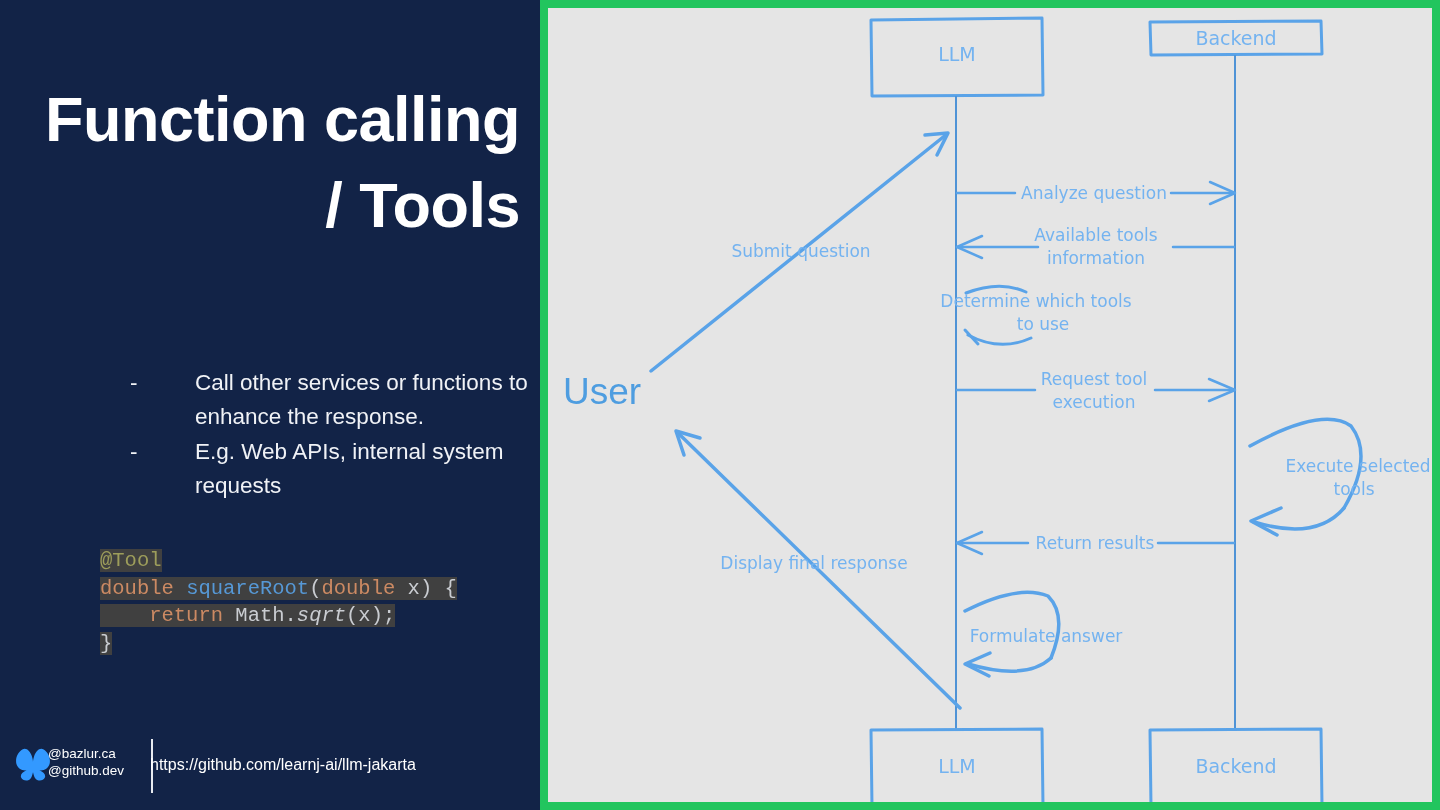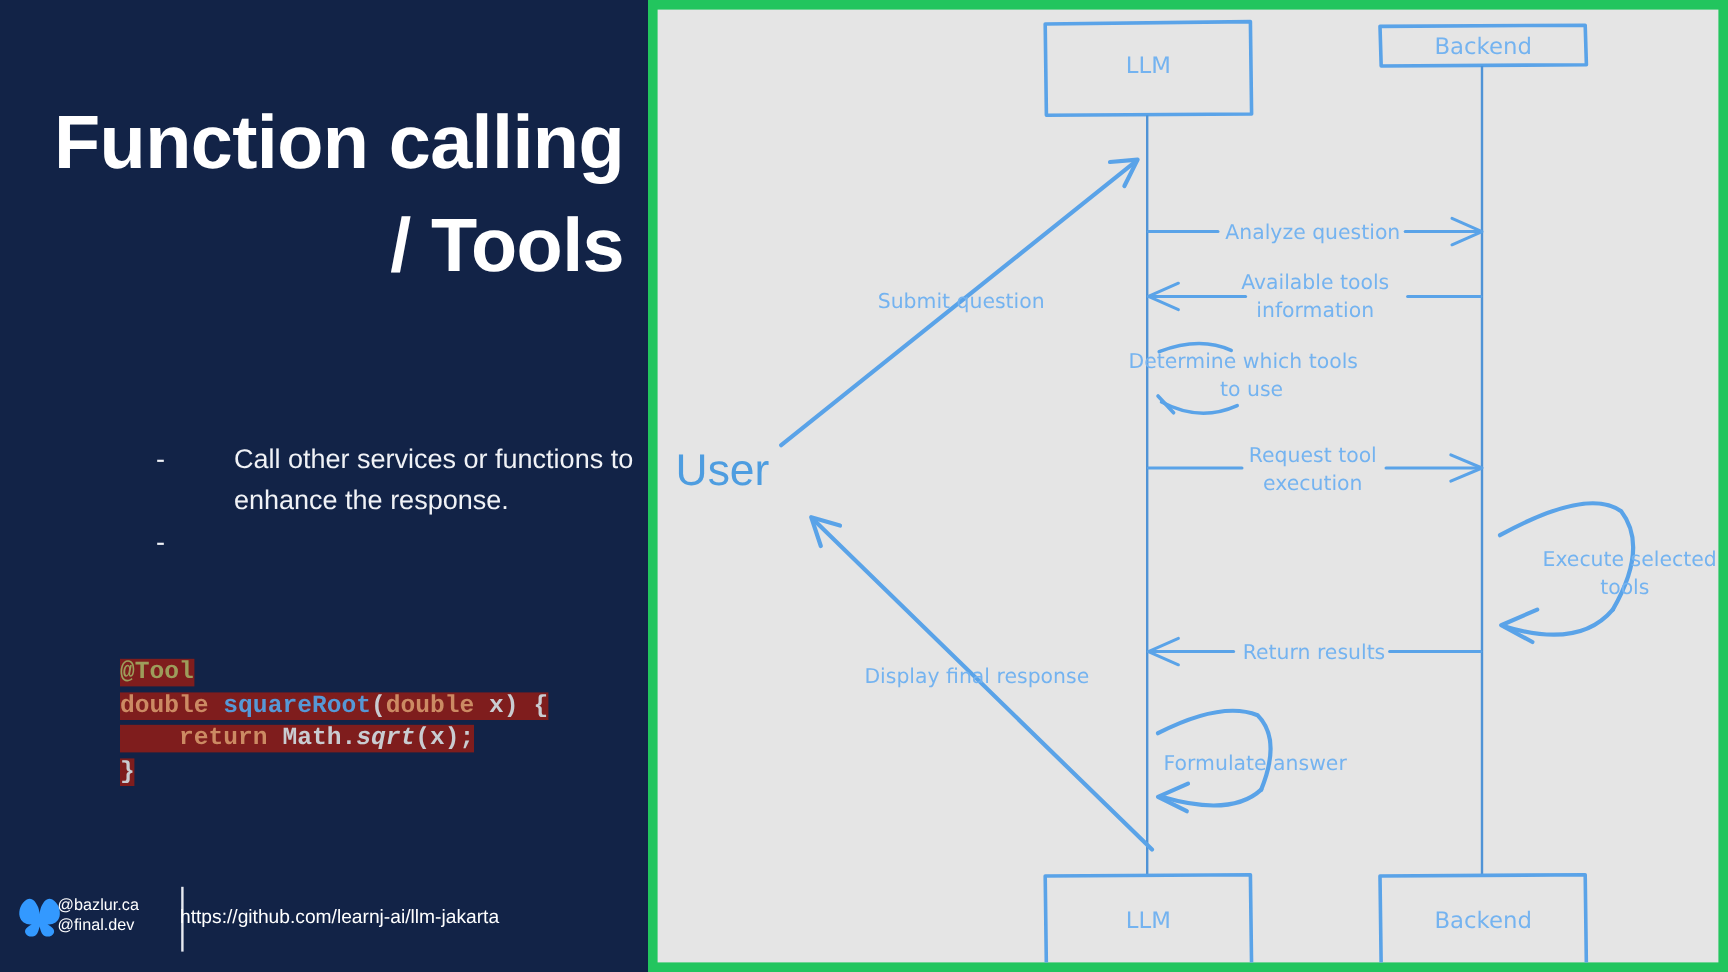--- a/index.html
+++ b/index.html
@@ -69,22 +69,21 @@
     font-family: "Liberation Mono", "DejaVu Sans Mono", monospace;
     font-size: 20.5px;
     line-height: 27.5px;
     white-space: pre;
   }
   .code-line {
     display: block;
     height: 27.5px;
   }
   .cl-hl {
-    background: #7f1d1d;
-    font-weight: bold;
+    background: #404040;
   }
   .tok-anno   { color: #9d9d5b; }
   .tok-kw     { color: #cc8a63; }
   .tok-fn     { color: #5698d6; }
   .tok-plain  { color: #c9ccd1; }
   .tok-italic { color: #c9ccd1; font-style: italic; text-align: center; }
 
   
   #footer {
     position: absolute;
@@ -175,32 +174,33 @@
 
     <div id="slide-title">Function calling / Tools</div>
 
     <div id="bullets">
       <div class="bullet-row">
         <span class="bullet-dash">-</span>
         <span class="bullet-text">Call other services or functions to enhance the response.</span>
       </div>
       <div class="bullet-row">
         <span class="bullet-dash">-</span>
+        <span class="bullet-text">E.g. Web APIs, internal system requests</span>
       </div>
     </div>
 
     <div id="code-block"><span class="code-line"><span class="cl-hl"><span class="tok-anno">@Tool</span></span></span><span class="code-line"><span class="cl-hl"><span class="tok-kw">double </span><span class="tok-fn">squareRoot</span><span class="tok-plain">(</span><span class="tok-kw">double</span><span class="tok-plain"> x) {</span></span></span><span class="code-line"><span class="cl-hl"><span class="tok-plain">    </span><span class="tok-kw">return</span><span class="tok-plain"> Math.</span><span class="tok-italic">sqrt</span><span class="tok-plain">(x);</span></span></span><span class="code-line"><span class="cl-hl"><span class="tok-plain">}</span></span></span></div>
 
     <div id="footer">
       <svg id="bsky-logo" viewBox="0 0 64 58">
         <path fill="#3399ff" d="M14 3 C6 8 2 18 4 27 C6 35 14 39 21 38 C15 41 10 45 12 50 C14 55 22 57 27 53 C30 50 31 45 32 41 C33 45 34 50 37 53 C42 57 50 55 52 50 C54 45 49 41 43 38 C50 39 58 35 60 27 C62 18 58 8 50 3 C43 -1 37 6 34 14 C33 17 32 21 32 24 C32 21 31 17 30 14 C27 6 21 -1 14 3 Z"></path>
       </svg>
       <div id="handles">
         <div>@bazlur.ca</div>
-        <div>@final.dev</div>
+        <div>@github.dev</div>
       </div>
       <div id="footer-divider"></div>
       <div id="repo-url">https://github.com/learnj-ai/llm-jakarta</div>
     </div>
   </div>
 
   <div id="diagram-panel">
     <svg id="diagram-svg" viewBox="0 0 900 810">
 
       <g>

